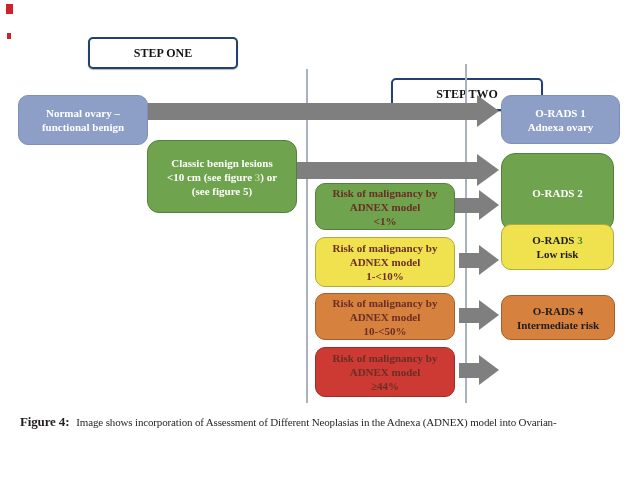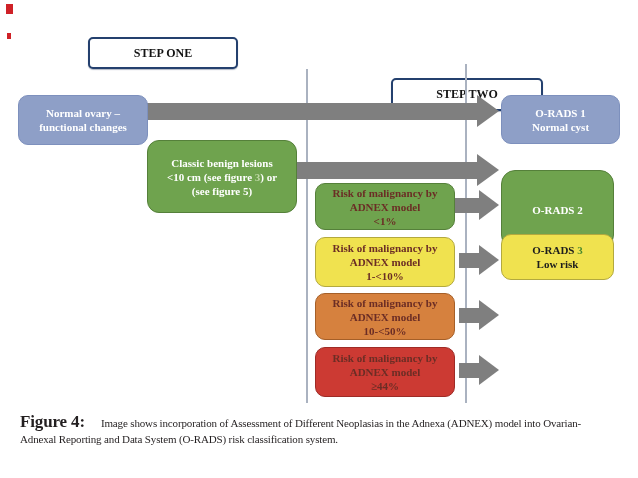--- a/index.html
+++ b/index.html
@@ -77,36 +77,36 @@
   .pale-green-num { color: #bed7a4; }
 
   .risk-box { left: 315px; width: 138px; color: #6b2d25; text-align: center; }
   #risk-1 { top: 183px; height: 45px; }
   #risk-2 { top: 237px; height: 48px; }
   #risk-3 { top: 293px; height: 45px; }
   #risk-4 { top: 347px; height: 48px; }
 
   .orads-box { left: 501px; }
   #orads-1 { top: 95px;  width: 117px; height: 47px; }
-  #orads-2 { top: 170px; width: 111px; height: 77px; border-radius: 14px; gap: 28px; }
-  #orads-3 { top: 234px; width: 111px; height: 44px; color: #1d1d1d; }
+  #orads-2 { top: 153px; width: 111px; height: 77px; border-radius: 14px; gap: 28px; }
+  #orads-3 { top: 224px; width: 111px; height: 44px; color: #1d1d1d; }
   #orads-4 { top: 295px; width: 112px; height: 43px; color: #1d1d1d; }
   #orads-5 { top: 348px; width: 112px; height: 44px; }
   .green-num { color: #4c8a2e; }
 
   
   .caption-line {
     position: absolute; left: 20px;
     font-size: 11px; line-height: 16px; color: #231f20;
     letter-spacing: -0.15px; white-space: nowrap;
     font-weight: normal;
   }
   #caption-line-1 { top: 414px; }
   #caption-line-2 { top: 431px; }
-  .caption-label { font-weight: bold; margin-right: 16px; font-size: 17px; }
+  .caption-label { font-weight: bold; margin-right: 7px; font-size: 13px; }
 </style>
 </head>
 <body>
 
 <div id="canvas">
 
   <div class="red-mark" id="red-mark-1"></div>
   <div class="red-mark" id="red-mark-2"></div>
 
   <div class="step-box" id="step-one">
@@ -127,21 +127,21 @@
   <div class="arrow-head small" id="arrow3-head"></div>
   <div class="arrow-shaft" id="arrow4-shaft"></div>
   <div class="arrow-head small" id="arrow4-head"></div>
   <div class="arrow-shaft" id="arrow5-shaft"></div>
   <div class="arrow-head small" id="arrow5-head"></div>
   <div class="arrow-shaft" id="arrow6-shaft"></div>
   <div class="arrow-head small" id="arrow6-head"></div>
 
   <div class="node fill-blue" id="box-normal-ovary">
     <div class="ln">Normal ovary –</div>
-    <div class="ln">functional changes</div>
+    <div class="ln">functional benign</div>
   </div>
 
   <div class="node fill-green" id="box-classic-benign">
     <div class="ln">Classic benign lesions</div>
     <div class="ln"><span>&lt;10 cm (see figure </span><span class="pale-green-num">3</span><span>) or</span></div>
     <div class="ln">(see figure 5)</div>
   </div>
 
   <div class="node risk-box fill-green" id="risk-1" style="color:#6b2d25;">
     <div class="ln">Risk of malignancy by</div>
@@ -159,30 +159,31 @@
     <div class="ln">10-&lt;50%</div>
   </div>
   <div class="node risk-box fill-red" id="risk-4">
     <div class="ln">Risk of malignancy by</div>
     <div class="ln">ADNEX model</div>
     <div class="ln">≥44%</div>
   </div>
 
   <div class="node orads-box fill-blue" id="orads-1">
     <div class="ln">O-RADS 1</div>
-    <div class="ln">Normal cyst</div>
+    <div class="ln">Adnexa ovary</div>
   </div>
   <div class="node orads-box fill-green" id="orads-2">
     <div class="ln">O-RADS 2</div>
   </div>
   <div class="node orads-box fill-yellow" id="orads-3">
     <div class="ln"><span>O-RADS </span><span class="green-num">3</span></div>
     <div class="ln">Low risk</div>
   </div>
+  <div class="node orads-box fill-orange" id="orads-4">
+    <div class="ln">O-RADS 4</div>
+    <div class="ln">Intermediate risk</div>
+  </div>
 
   <div class="caption-line" id="caption-line-1">
     <span class="caption-label">Figure 4:</span><span>Image shows incorporation of Assessment of Different Neoplasias in the Adnexa (ADNEX) model into Ovarian-</span>
-  </div>
-  <div class="caption-line" id="caption-line-2">
-    <span>Adnexal Reporting and Data System (O-RADS) risk classification system.</span>
   </div>
 
 </div>
 
 </body></html>

